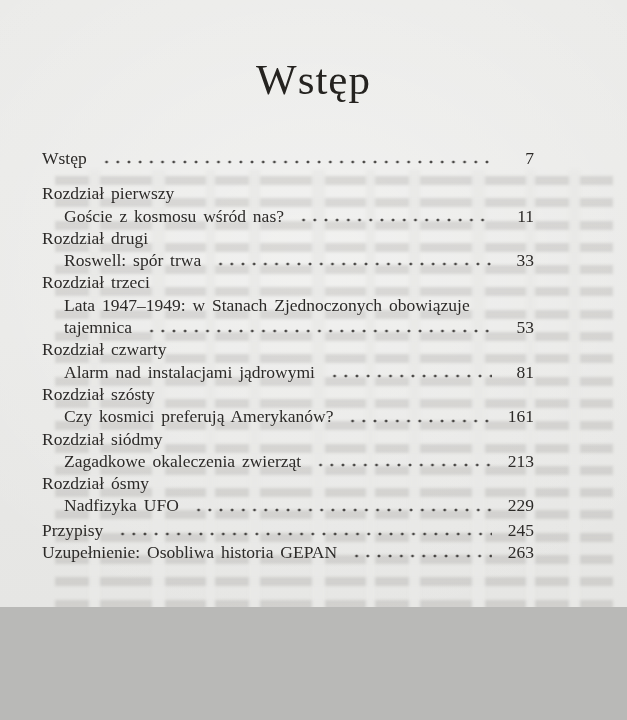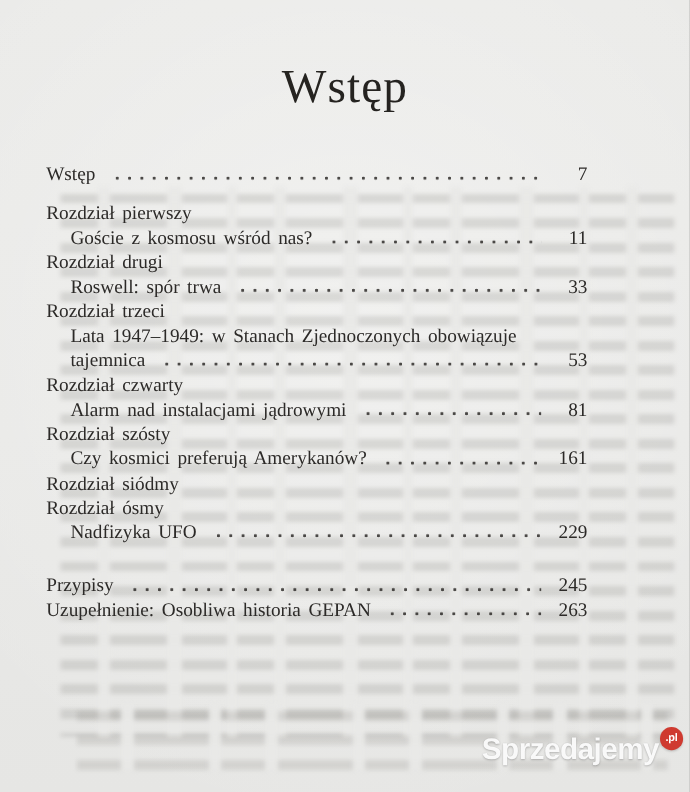--- a/index.html
+++ b/index.html
@@ -1,19 +1,19 @@
 <!DOCTYPE html>
 <html lang="pl"><head>
 <meta charset="utf-8">
 <style>
   html, body { margin: 0; padding: 0; background: #b9b9b7; }
   .photo {
     position: relative;
     width: 627px;
-    height: 720px;
+    height: 607px;
     margin: 0 auto;
     overflow: hidden;
     background:
       radial-gradient(130% 115% at 50% 42%, rgba(255,255,255,0.35) 0%, rgba(255,255,255,0) 55%),
       radial-gradient(140% 125% at 50% 50%, rgba(0,0,0,0) 62%, rgba(0,0,0,0.07) 100%),
       linear-gradient(180deg, #ebebe9 0%, #e9e9e7 55%, #e6e6e4 100%);
     font-family: "Liberation Serif", "DejaVu Serif", serif;
     color: #2c2a28;
   }
 
@@ -66,21 +66,21 @@
   }
   .row {
     display: flex;
     align-items: baseline;
     height: 22.3px;
     word-spacing: 2.5px;
     white-space: nowrap;
   }
   .row.sub .label { padding-left: 22px; }
   .row.gap13 { margin-top: 13px; }
-  .row.gap10 { margin-top: 26px; }
+  .row.gap10 { margin-top: 2px; }
   .row.gap11 { }
   .leader {
     flex: 1;
     align-self: stretch;
     margin-left: 12px;
     margin-right: 8px;
     background-image: radial-gradient(circle, rgba(44,42,40,0.85) 1.15px, rgba(44,42,40,0) 1.7px);
     background-size: 11.2px 4px;
     background-repeat: repeat-x;
     background-position: 2px calc(100% - 5px);
@@ -187,20 +187,25 @@
     </div>
     <div class="row sub">
       <span class="label">Czy kosmici preferują Amerykanów?</span>
       <span class="leader"></span>
       <span class="pagenum">161</span>
     </div>
 
     <div class="row">
       <span class="label">Rozdział siódmy</span>
     </div>
+    <div class="row sub">
+      <span class="label">Zagadkowe okaleczenia zwierząt</span>
+      <span class="leader"></span>
+      <span class="pagenum">213</span>
+    </div>
 
     <div class="row">
       <span class="label">Rozdział ósmy</span>
     </div>
     <div class="row sub">
       <span class="label">Nadfizyka UFO</span>
       <span class="leader"></span>
       <span class="pagenum">229</span>
     </div>
 

